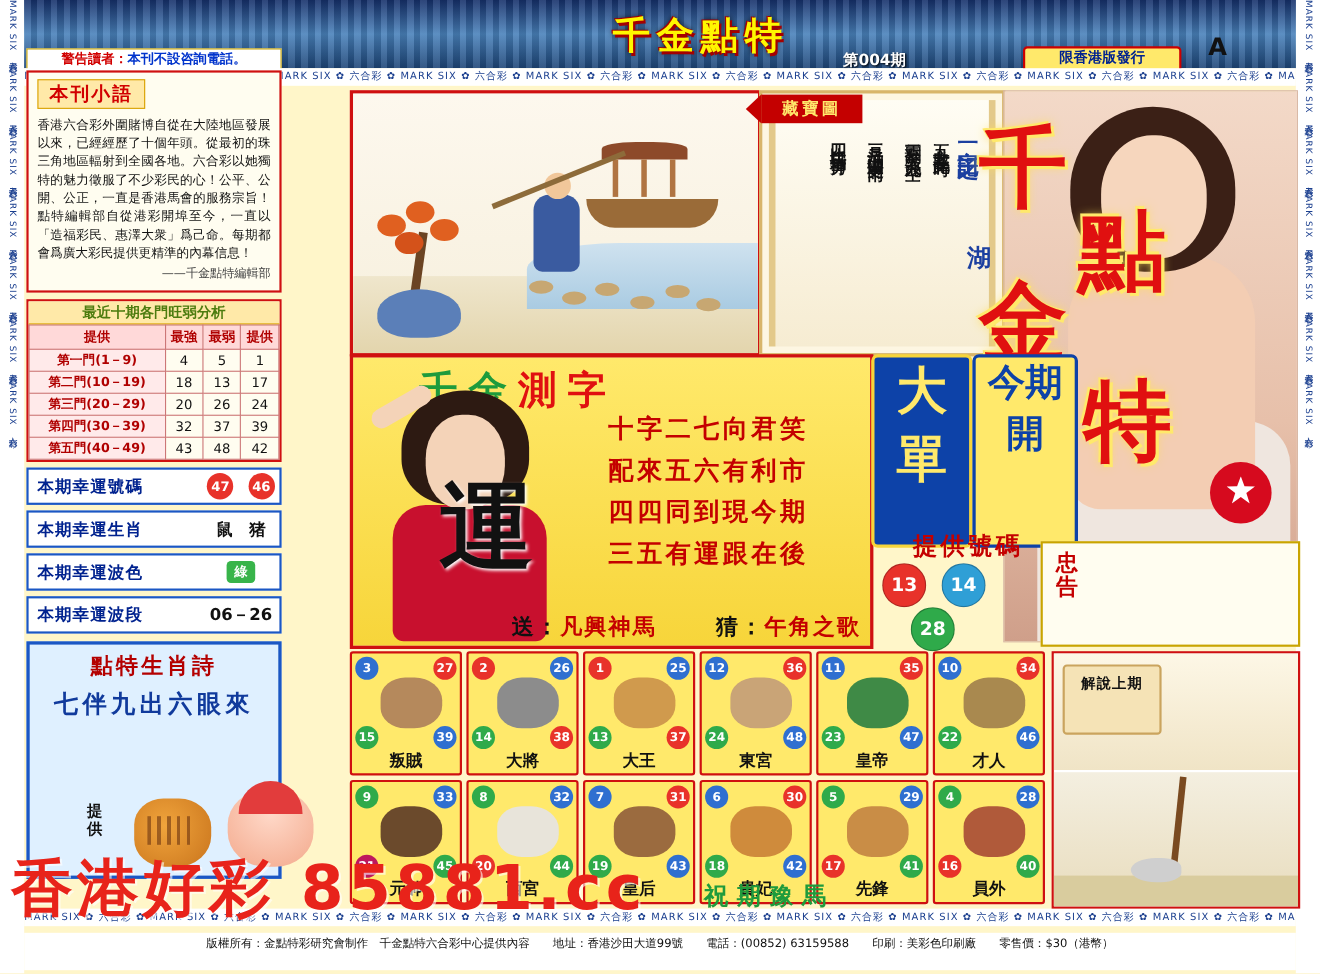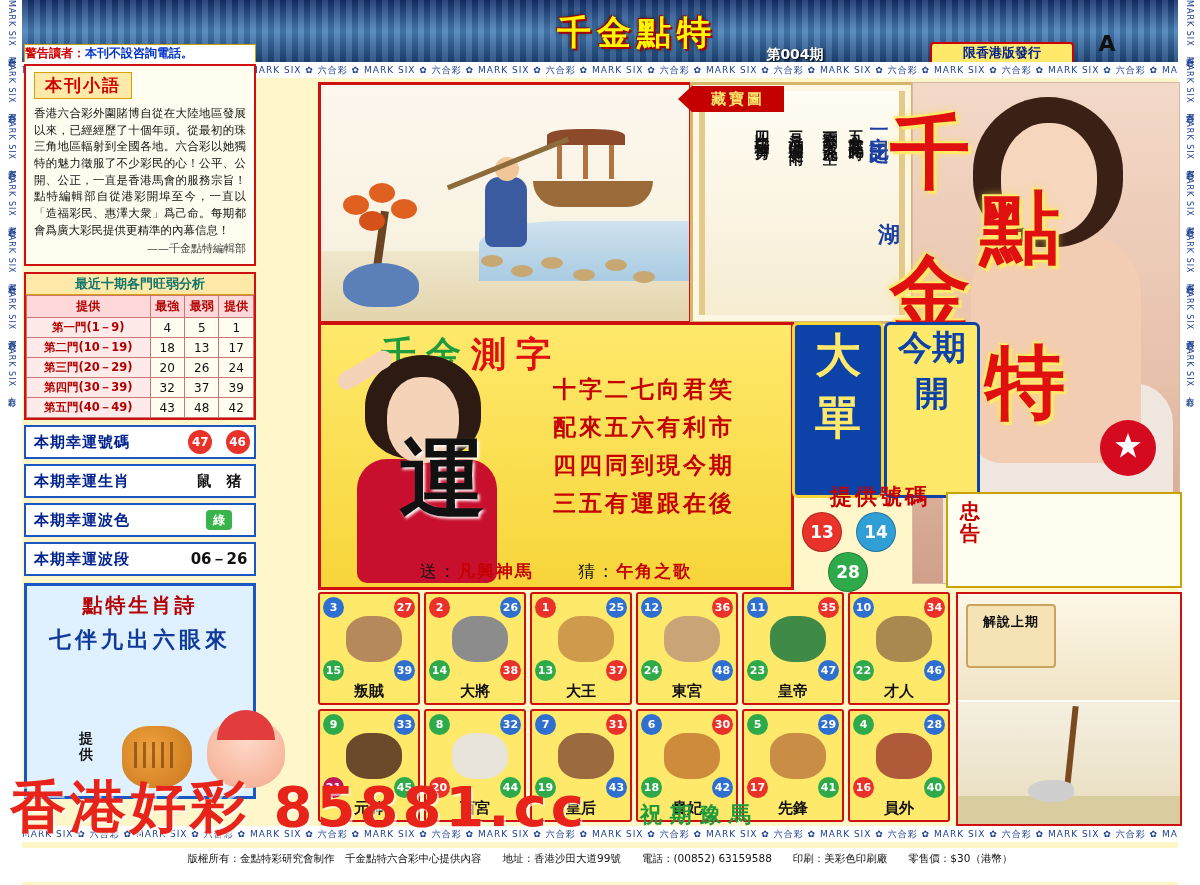--- a/index.html
+++ b/index.html
@@ -31,38 +31,38 @@
            text-shadow:2px 2px 0 #a50000,-1px -1px 0 #a50000,0 0 6px #000;
            font-family:"DejaVu Sans","Liberation Sans",sans-serif;}
   .issue{position:absolute;left:735px;top:46px;width:120px;text-align:center;color:#fff;
          font-size:14px;font-weight:bold;text-shadow:1px 1px 2px #000;}
   .hkban{position:absolute;left:930px;top:42px;width:140px;height:20px;
          background:#ffe96b;border:2px solid #c00;border-radius:4px;
          text-align:center;font-size:13px;font-weight:bold;color:#00228f;line-height:18px;}
   .letterA{position:absolute;left:1090px;top:30px;width:34px;height:28px;
          color:#111;font-size:22px;font-weight:bold;text-align:center;line-height:28px;}
   .warn{position:absolute;left:24px;top:44px;width:230px;height:18px;background:#ffffff;
-        border:1px solid #c9a400;font-size:12px;font-weight:bold;line-height:16px;text-align:left;}
+        border:1px solid #c9a400;font-size:12px;font-weight:bold;line-height:16px;text-align:center;}
   .warn .red{color:#d10000;} .warn .blue{color:#0033cc;}
 
   
   .markstrip{position:absolute;left:22px;top:62px;width:1156px;height:16px;background:#fff;
              font-size:9px;color:#1b3f8f;white-space:nowrap;overflow:hidden;line-height:16px;letter-spacing:1px;}
   .markstrip.bottom{top:826px;}
 
   
   .leftcol{position:absolute;left:24px;top:64px;width:232px;}
   .kanbox{border:2px solid #cf1010;background:#fffdf0;padding:6px 8px 8px;}
   .kanbox h3{margin:0 0 4px 0;font-size:17px;color:#d10000;font-weight:bold;
              text-align:center;letter-spacing:2px;background:#ffe9a8;border:1px solid #d9a100;display:inline-block;padding:1px 10px;}
   .kanbox p{margin:2px 0;font-size:11.5px;line-height:1.45;color:#111;text-align:justify;}
   .kanbox .sig{text-align:right;font-size:11px;color:#444;margin-top:3px;}
 
   .tblwrap{margin-top:6px;border:2px solid #cf1010;background:#fffdf0;}
-  .tblcap{font-size:13px;font-weight:bold;text-align:center;color:#0f766e;background:#ffe9a8;border-bottom:1px solid #d9a100;padding:1px 0;}
+  .tblcap{font-size:13px;font-weight:bold;text-align:center;color:#4d7c0f;background:#ffe9a8;border-bottom:1px solid #d9a100;padding:1px 0;}
   table.analysis{border-collapse:collapse;width:100%;font-size:12px;}
   table.analysis th{background:#ffd9d9;border:1px solid #c08;border-color:#cc7777;
                     color:#b00000;font-weight:bold;padding:2px 0;}
   table.analysis td{border:1px solid #cc7777;text-align:center;padding:2px 0;color:#111;}
   table.analysis td.rowhead{background:#ffeaea;color:#b00000;font-weight:bold;font-size:11.5px;}
 
   .luckyrow{display:flex;align-items:center;border:2px solid #1b57c4;background:#fff;
             margin-top:5px;height:30px;}
   .luckyrow .lbl{flex:0 0 150px;font-size:15px;font-weight:bold;color:#00228f;padding-left:8px;letter-spacing:1px;}
   .luckyrow .val{flex:1;text-align:center;font-size:15px;font-weight:bold;color:#111;}
@@ -141,21 +141,21 @@
   .mb-title{position:absolute;left:60px;top:6px;font-size:35px;font-weight:bold;letter-spacing:10px;}
   .mb-title .g{color:#1e9b3c;} .mb-title .r{color:#e01010;}
   .mb-lady{position:absolute;left:8px;top:30px;width:200px;height:226px;}
   .mb-lady .hair{position:absolute;left:36px;top:0;width:116px;height:104px;background:#2d1a12;border-radius:50% 50% 40% 40%;}
   .mb-lady .face{position:absolute;left:58px;top:22px;width:72px;height:86px;background:#f4d3b8;border-radius:46%;}
   .mb-lady .dress{position:absolute;left:28px;top:104px;width:140px;height:124px;background:#c8102e;border-radius:30px 30px 10px 10px;}
   .mb-lady .arm{position:absolute;left:6px;top:6px;width:60px;height:18px;background:#f4d3b8;border-radius:12px;transform:rotate(-30deg);}
   .mb-yun{position:absolute;left:78px;top:96px;font-size:86px;font-weight:bold;color:#111;text-shadow:2px 2px 3px #fff;}
   .mb-lines{position:absolute;left:232px;top:42px;}
   .mb-lines div{font-size:23px;font-weight:bold;color:#c40000;letter-spacing:3px;margin:7px 0;}
-  .mb-foot{position:absolute;left:8px;bottom:4px;width:454px;text-align:center;font-size:17px;font-weight:normal;color:#111;letter-spacing:2px;}
+  .mb-foot{position:absolute;left:8px;bottom:4px;width:454px;text-align:right;font-size:20px;font-weight:bold;color:#111;letter-spacing:2px;}
   .mb-foot b{color:#c40000;}
 
   
   .bigblock{position:absolute;left:792px;top:322px;width:186px;height:170px;}
   .bb-left{position:absolute;left:0;top:0;width:86px;height:170px;background:#0d42a8;border:3px solid #f7d53a;
            border-radius:6px;color:#ffe96b;font-size:46px;font-weight:bold;text-align:center;}
   .bb-right{position:absolute;left:92px;top:0;width:90px;height:170px;background:#ffe96b;border:3px solid #0d42a8;
            border-radius:6px;color:#0d42a8;font-size:34px;font-weight:bold;text-align:center;}
   .supply{position:absolute;left:790px;top:482px;width:180px;text-align:center;font-size:22px;font-weight:bold;color:#c40000;letter-spacing:3px;}
   .supply-balls{position:absolute;left:790px;top:512px;width:180px;height:78px;}

